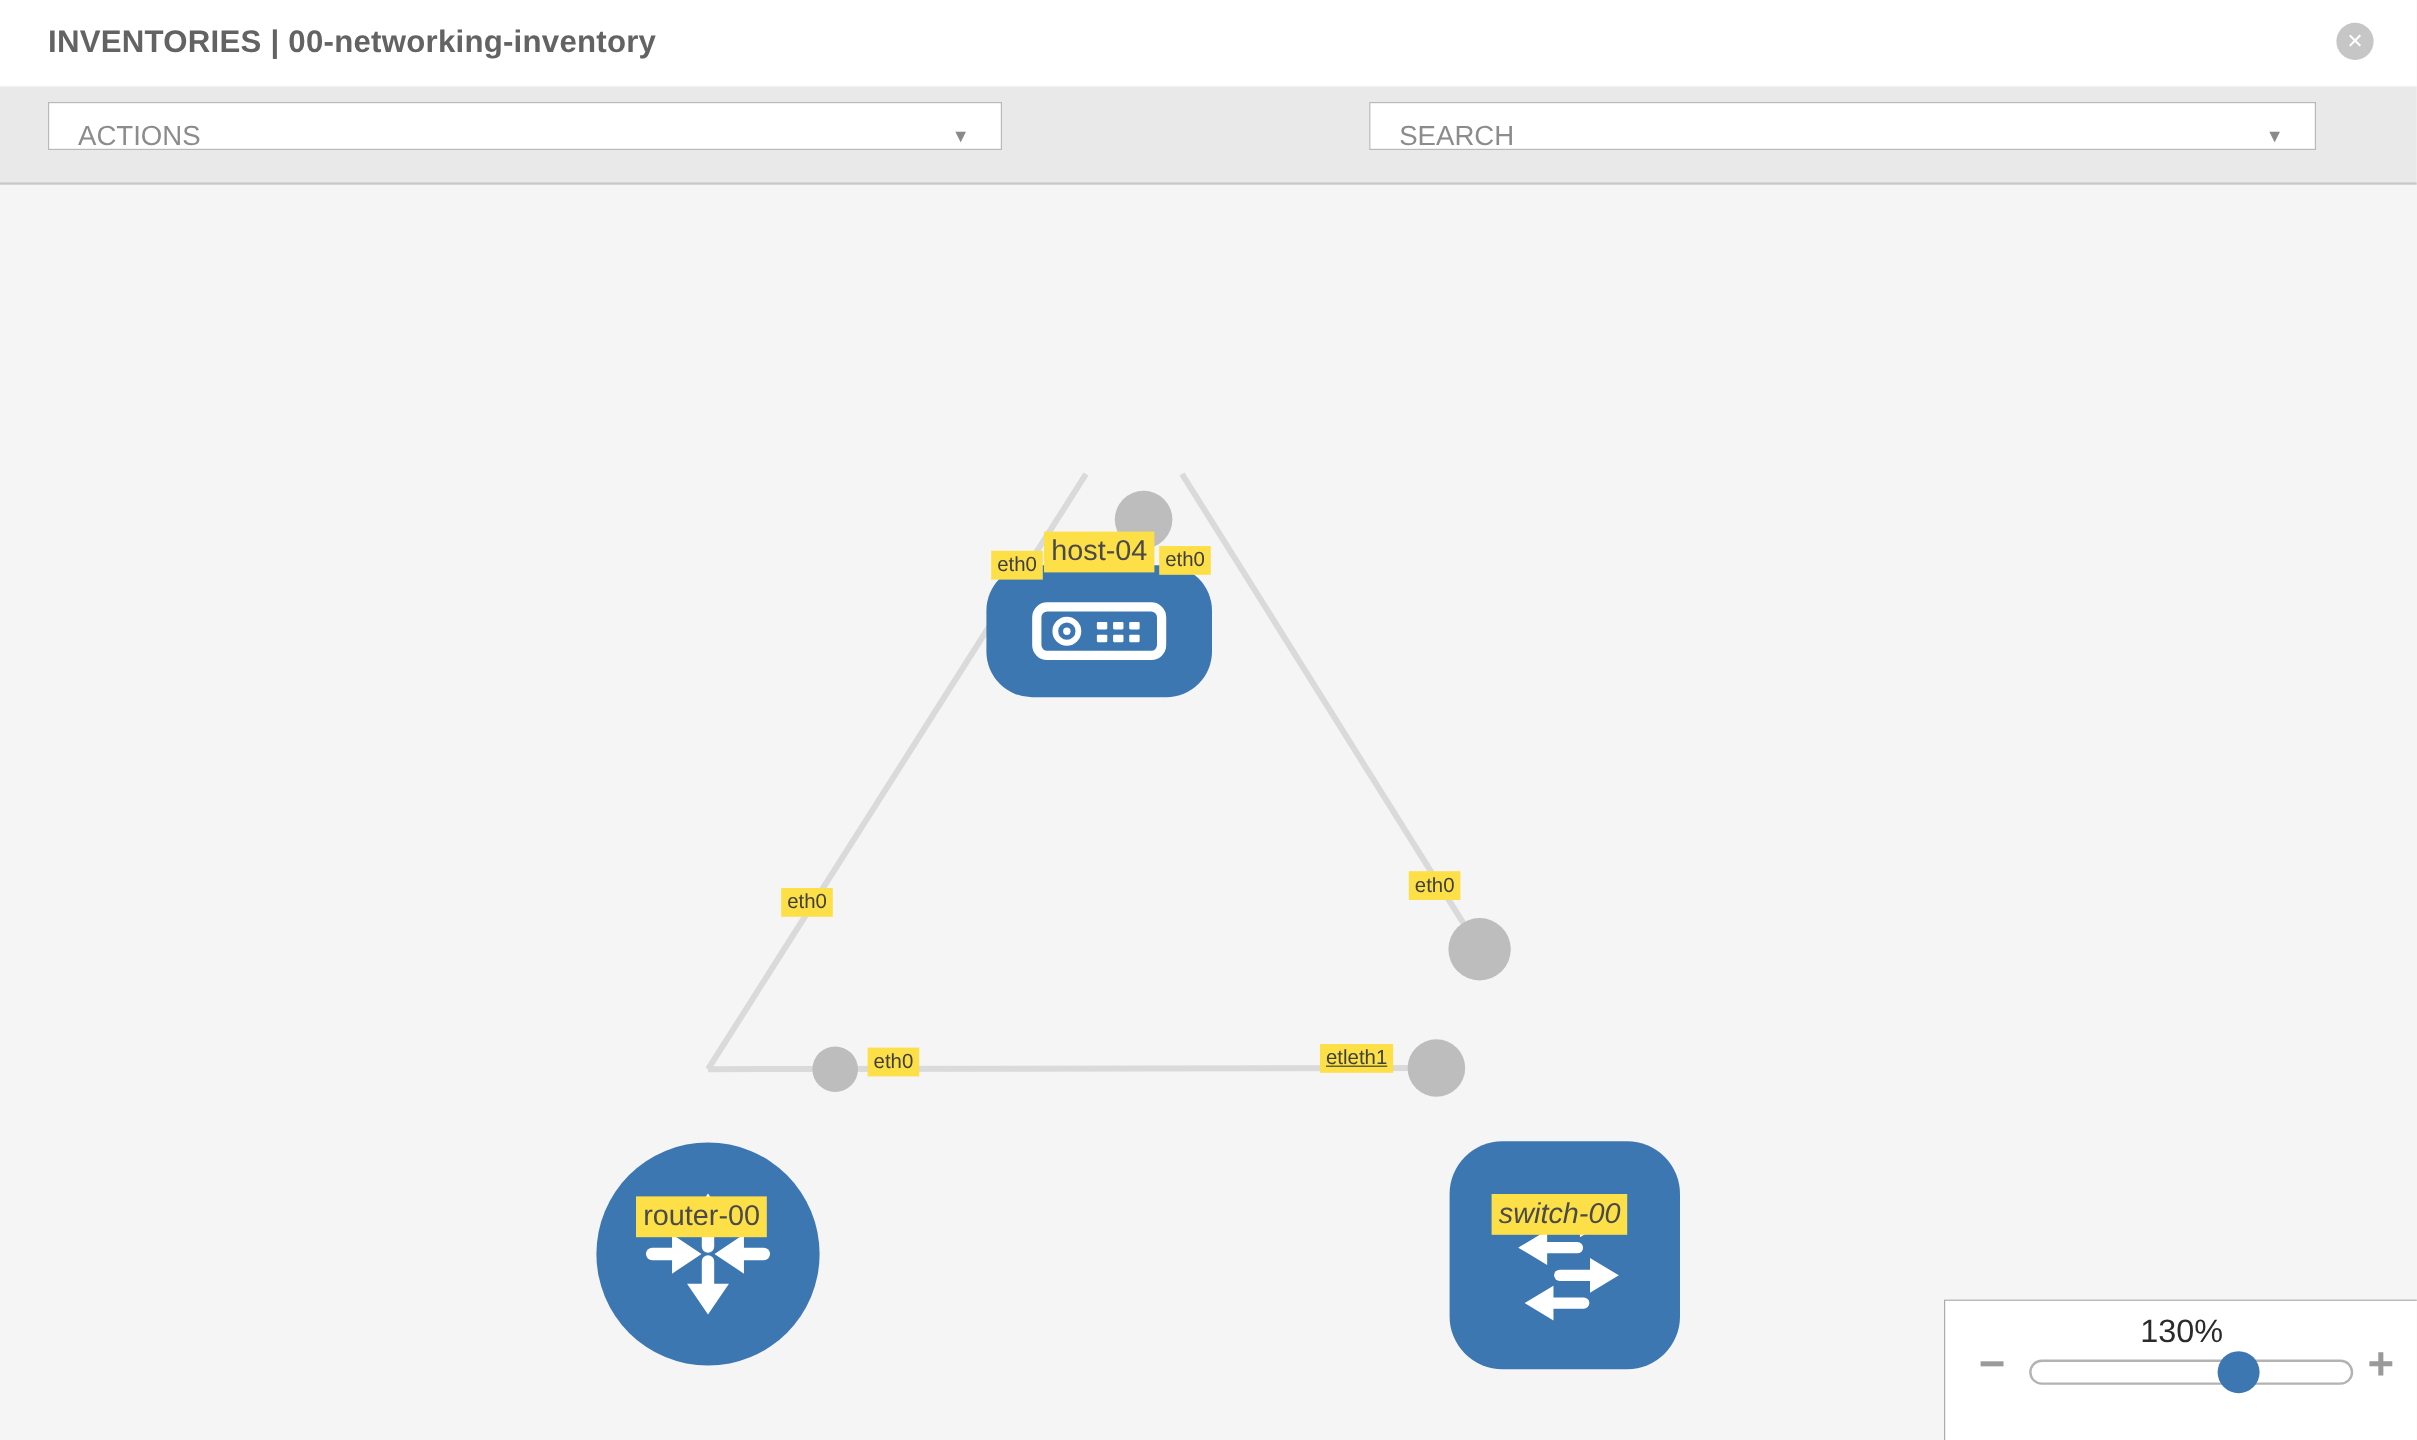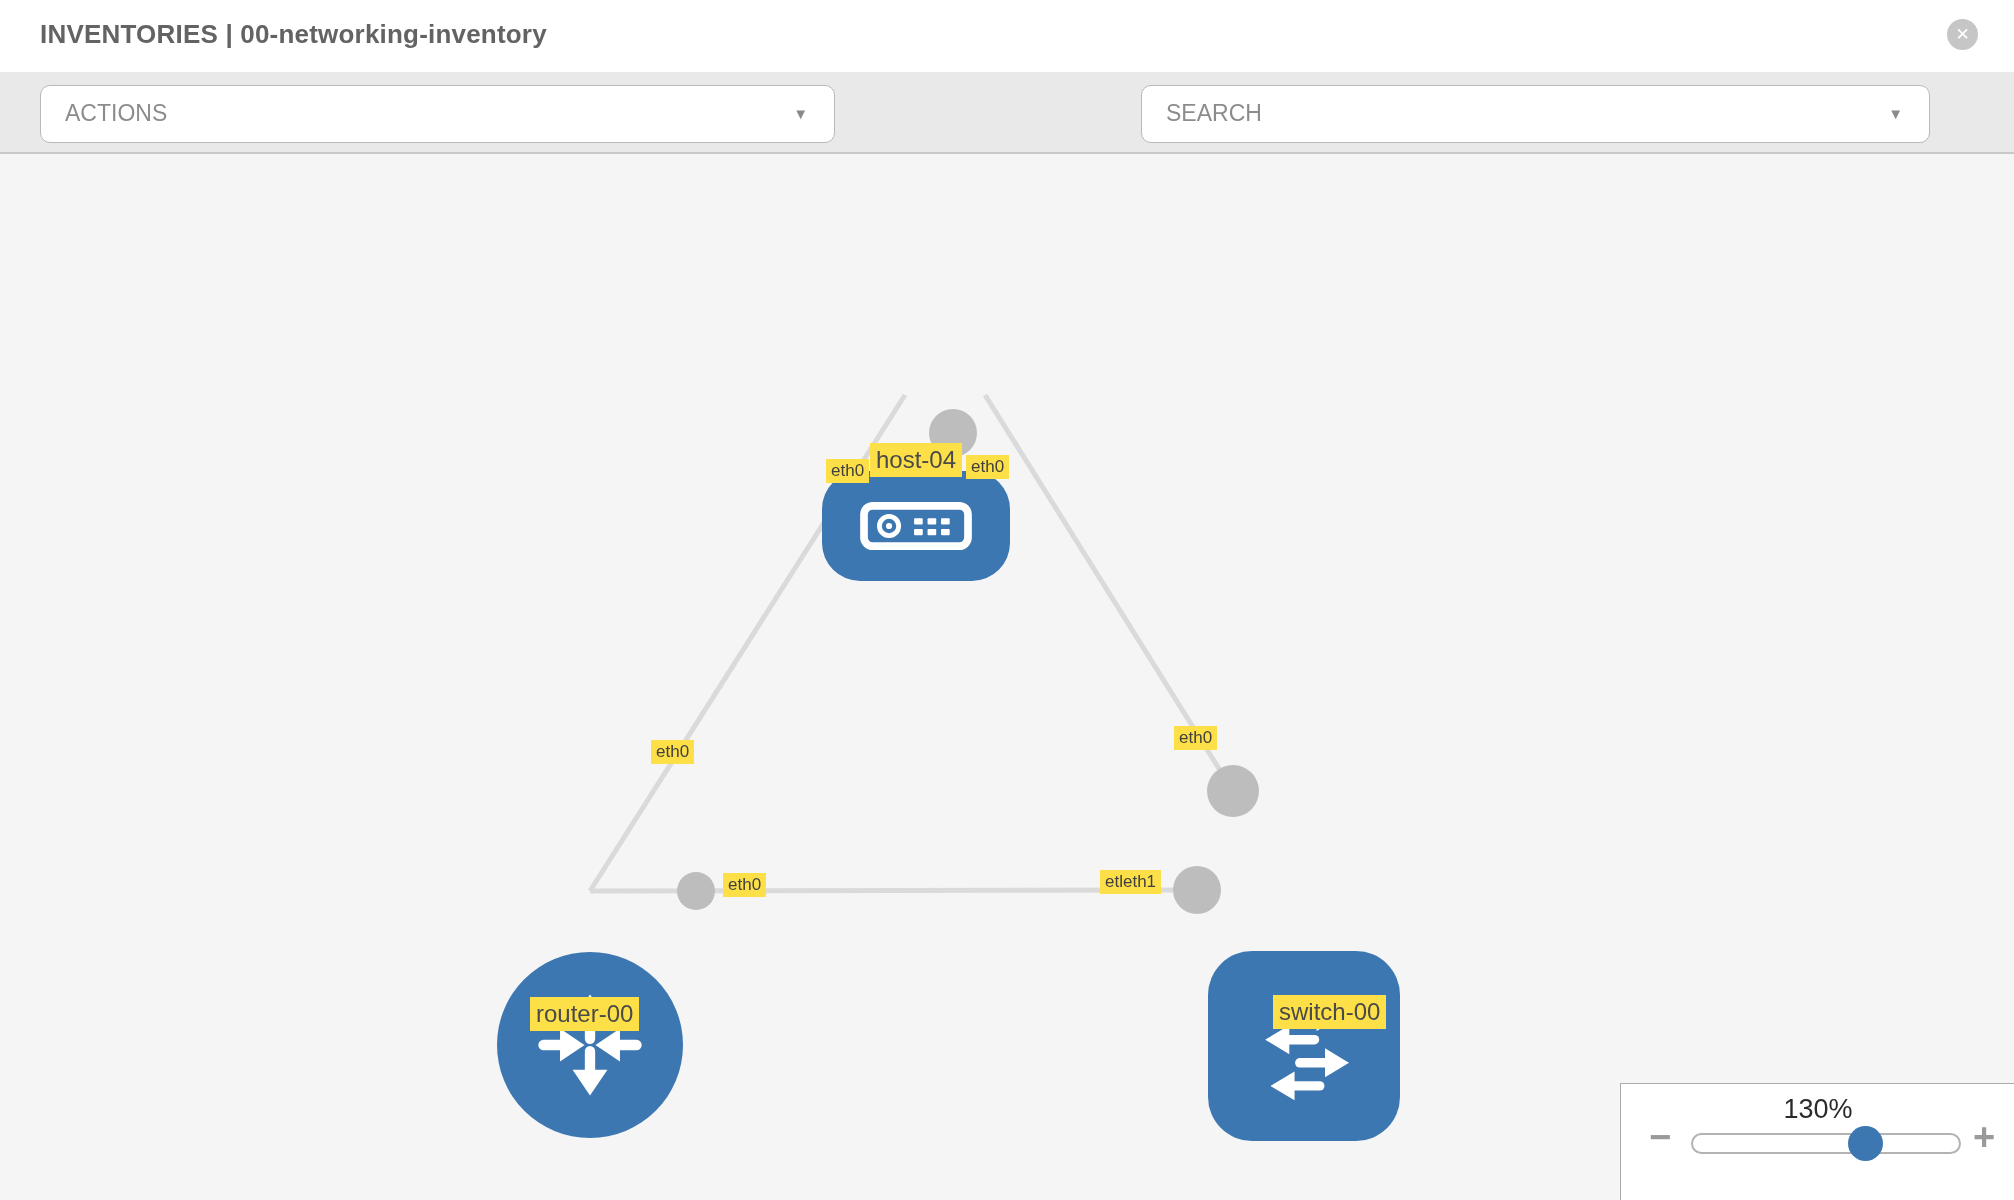--- a/index.html
+++ b/index.html
@@ -8,21 +8,21 @@
   #page { position:relative; width:2014px; height:1200px; background:#f5f5f5; }
 
   
   .header { position:absolute; left:0; top:0; width:2014px; height:72px; background:#ffffff;text-decoration:underline; }
   .header-title { position:absolute; left:40px; top:19px; font-size:26px; font-weight:bold; color:#636363; letter-spacing:0.2px; }
   .close-btn { position:absolute; right:36px; top:19px; width:31px; height:31px; border-radius:50%;
     background:#c6c6c6; color:#ffffff; font-size:17px; font-weight:bold; text-align:center; line-height:31px; cursor:pointer; }
 
   
   .toolbar { position:absolute; left:0; top:72px; width:2014px; height:82px; background:#e9e9e9; border-bottom:2px solid #c8c8c8; }
-  .select-box { position:absolute; top:13px; height:58px; background:#ffffff; border:1px solid #b9b9b9; border-radius:10px; cursor:pointer; }
+  .select-box { position:absolute; top:13px; height:40px; background:#ffffff; border:1px solid #b9b9b9; border-radius:0; cursor:pointer; }
   .select-box .sel-label { position:absolute; left:24px; top:14px; font-size:23px; color:#8c8c8c; }
   .select-box .sel-caret { position:absolute; right:26px; top:19px; font-size:15px; color:#8a8a8a; }
   .actions-box { left:40px; width:795px; }
   .search-box { left:1141px; width:789px; }
   .tool-icon { position:absolute; top:98px; width:44px; height:44px; cursor:pointer; }
   .tool-icon svg { width:100%; height:100%; }
   .wrench-wrap { left:1048px; }
   .key-wrap { left:1116px; }
 
   
@@ -35,27 +35,27 @@
   .node svg { display:block; }
   .node-host { left:822px; top:317px; width:188px; height:110px; border-radius:38px; }
   .node-router { left:497px; top:798px; width:186px; height:186px; border-radius:50%; }
   .node-switch { left:1208px; top:797px; width:192px; height:190px; border-radius:44px; }
 
   .graph-label { position:absolute; z-index:4; background:#fde047; color:#4a4a4a; white-space:nowrap; }
   .node-label { font-size:24px; padding:3px 6px; }
   .if-label { font-size:17px; padding:2px 5px; color:#3f3f3f; }
   .lbl-host      { left:870px;  top:443px; }
   .lbl-router    { left:530px;  top:997px; }
-  .lbl-switch    { left:1273px; top:995px; }
+  .lbl-switch    { left:1243px; top:995px;font-style:italic; }
   .lbl-eth-host-l   { left:826px;  top:459px; }
   .lbl-eth-host-r   { left:966px;  top:455px; }
   .lbl-eth-rlink    { left:651px;  top:740px; }
   .lbl-eth-slink    { left:1174px; top:726px; }
   .lbl-eth-mid      { left:723px;  top:873px; }
-  .lbl-eth-overlap  { left:1100px; top:870px; }
+  .lbl-eth-overlap  { left:1100px; top:870px;text-decoration:underline; }
 
   
   .zoom-panel { position:absolute; left:1620px; top:1083px; width:400px; height:125px; background:#ffffff; border:1px solid #ababab; z-index:5; }
   .zoom-level { position:absolute; left:0; top:10px; width:394px; text-align:center; font-size:27px; color:#2b2b2b; }
   .zoom-minus, .zoom-plus { position:absolute; top:38px; color:#9a9a9a; font-weight:bold; cursor:pointer; }
   .zoom-minus { left:28px; font-size:38px; top:32px; }
   .zoom-plus  { left:352px; font-size:38px; top:32px; }
   .zoom-track { position:absolute; left:70px; top:49px; width:270px; height:21px; background:#ffffff; border:2px solid #b3b3b3; border-radius:11px; cursor:pointer; }
   .zoom-thumb { position:absolute; left:227px; top:42px; width:35px; height:35px; border-radius:50%; background:#3d77b2; cursor:grab; }
 </style>

